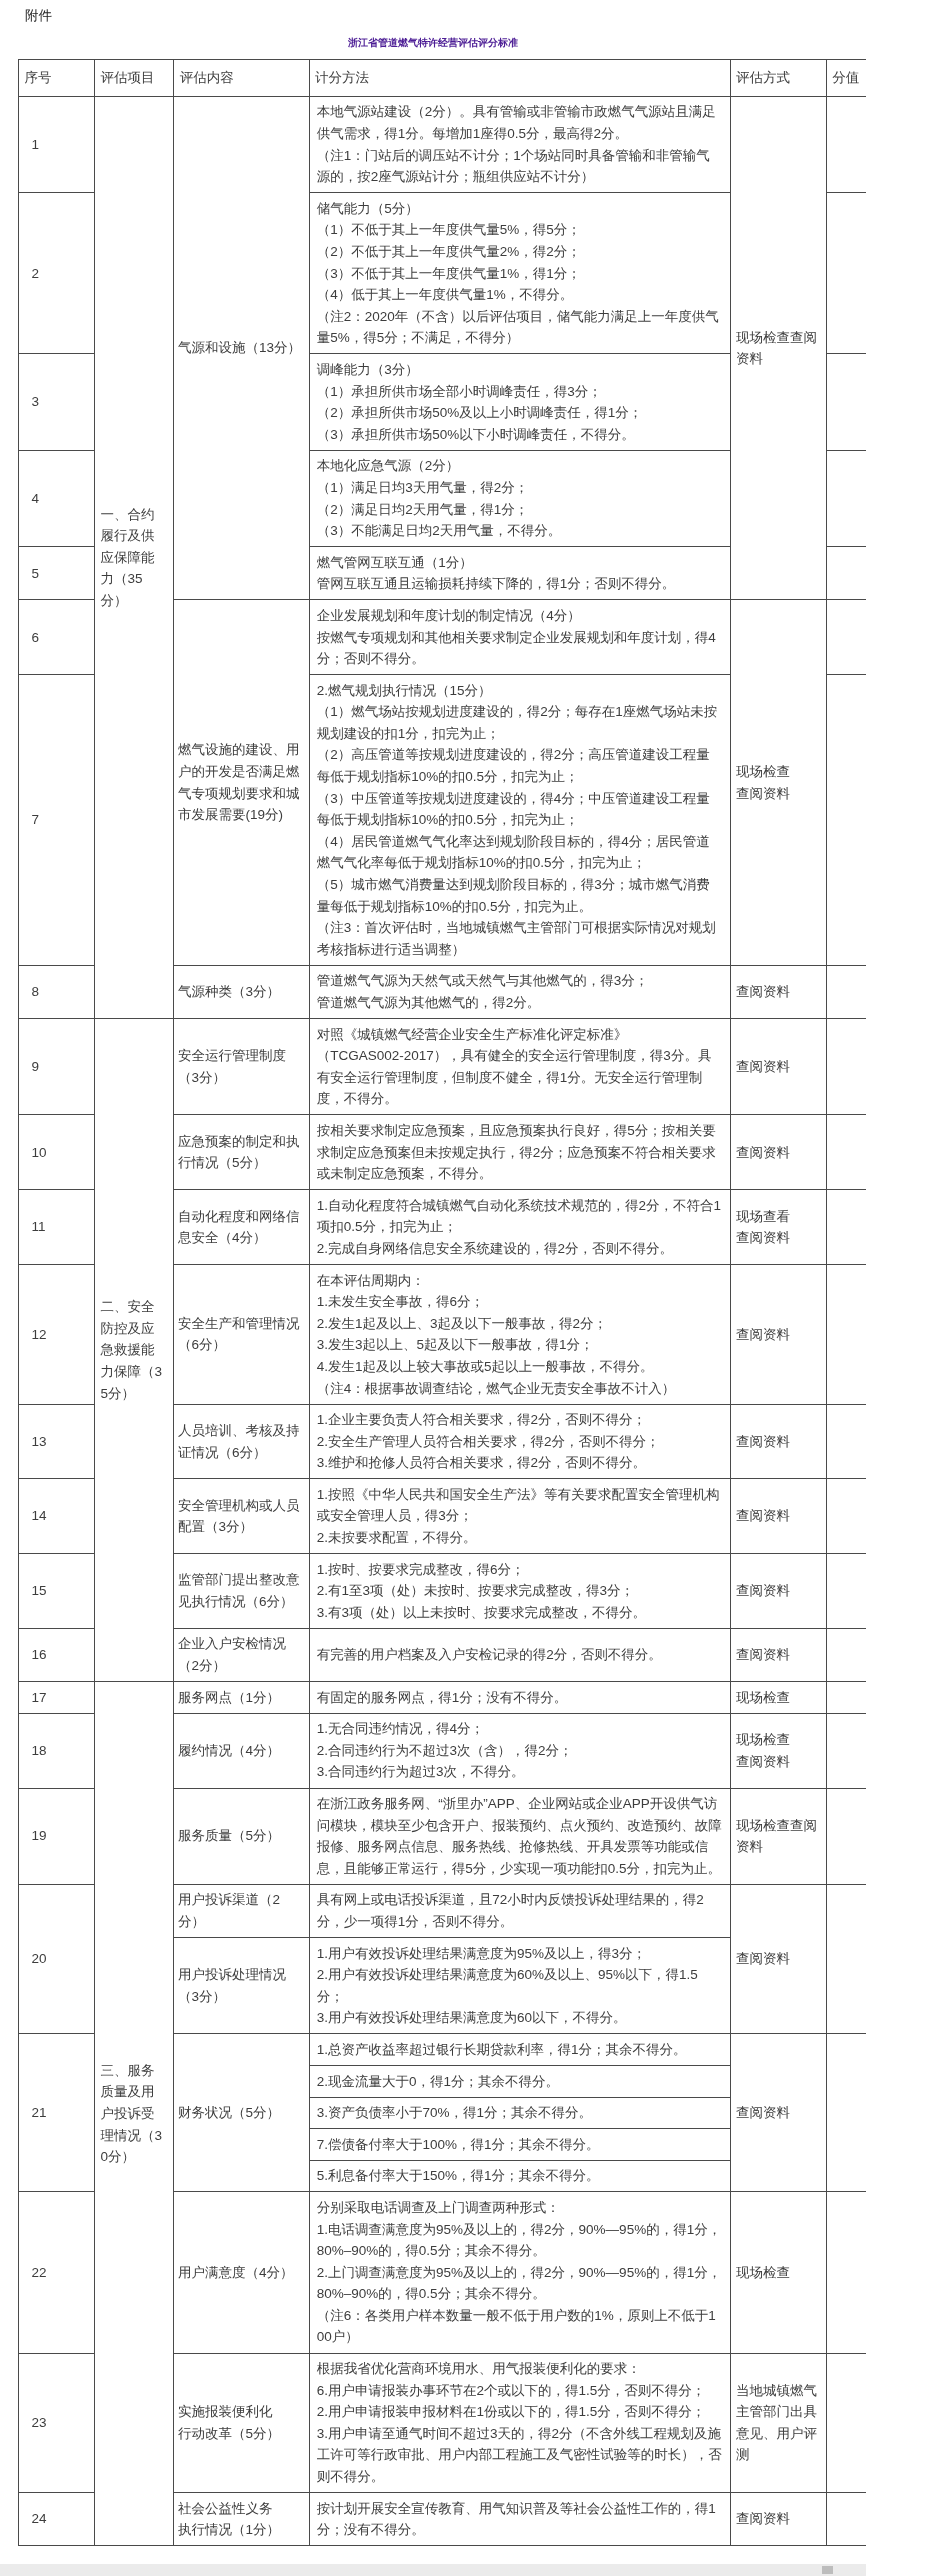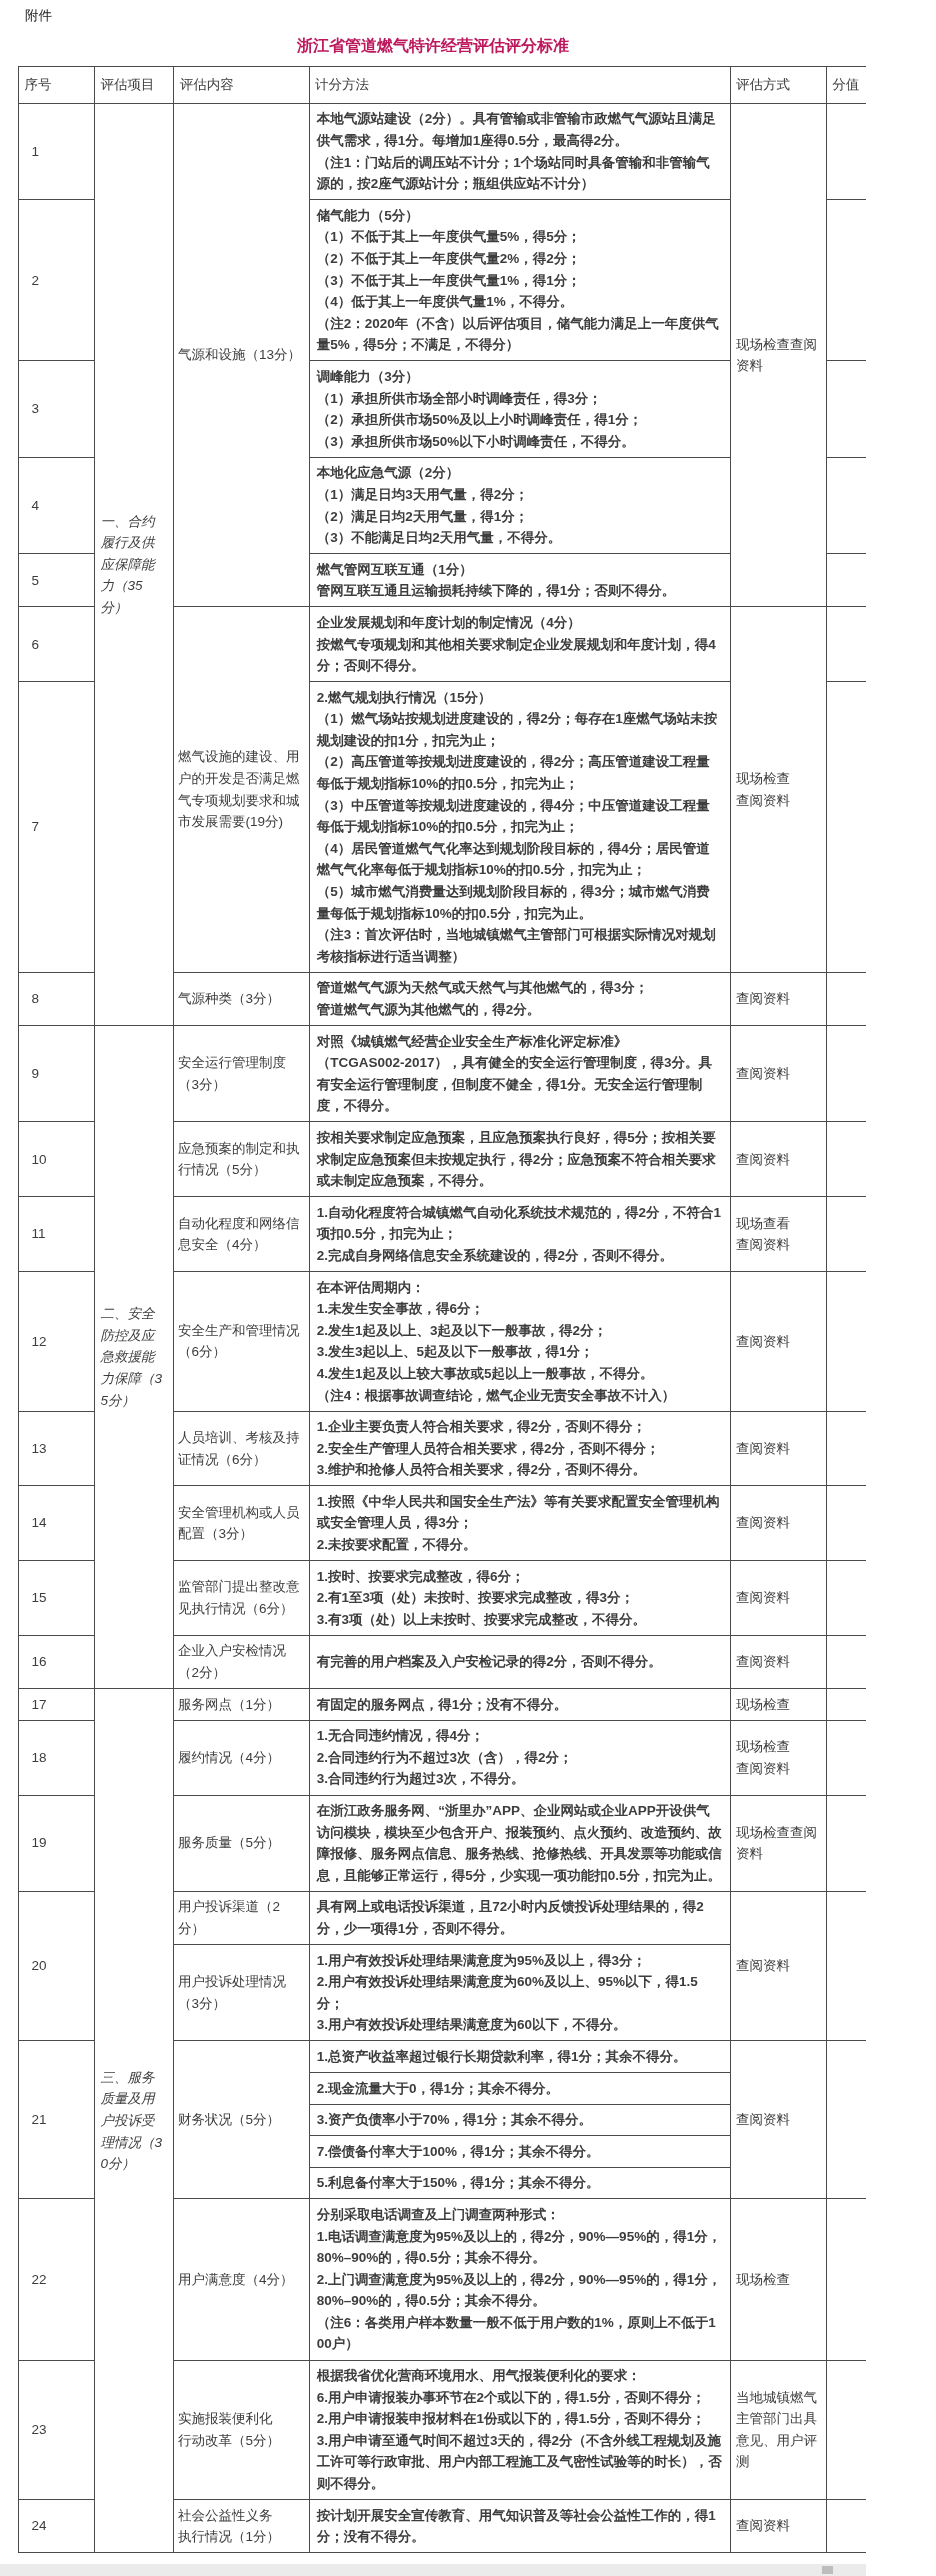--- a/index.html
+++ b/index.html
@@ -16,23 +16,23 @@
     background: #ffffff;
     overflow: hidden;
   }
   .attachment {
     padding: 7.2px 0 0 25px;
     font-size: 13.5px;
     color: #222222;
   }
   .doc-title {
     text-align: center;
-    font-size: 16px;
+    font-size: 10px;
     font-weight: bold;
-    color: #be185d;
+    color: #4c1d95;
     margin: 10.8px 0 9px 0;
   }
   table.score-table {
     border-collapse: collapse;
     margin-left: 18px;
     table-layout: fixed;
     width: 897px;
   }
   .score-table td, .score-table th {
     border: 0.9px solid #4a4a4a;
@@ -47,23 +47,23 @@
     color: #3d3d3d;
   }
   .score-table th { padding: 7.2px 5.4px; }
   .col-no      { width: 76px; }
   .col-group   { width: 79px; }
   .col-content { width: 135px; }
   .col-method  { width: 420px; }
   .col-eval    { width: 96px; }
   .col-score   { width: 88px; }
   td.no-cell      { padding: 4.5px 5.4px 4.5px 12.6px; }
-  td.group-cell   { padding: 4.5px 5.4px; font-style: italic; }
+  td.group-cell   { padding: 4.5px 5.4px; }
   td.content-cell { padding: 4.5px 3.6px; }
-  td.method-cell  { padding: 4.5px 7.2px; font-weight: bold; }
+  td.method-cell  { padding: 4.5px 7.2px; }
   td.eval-cell    { padding: 4.5px 5.4px; }
   td.score-cell   { padding: 4.5px 3.6px; }
   .bottom-strip {
     position: absolute;
     left: 0;
     bottom: 0;
     width: 100%;
     height: 11.7px;
     background: #ebebeb;
   }

